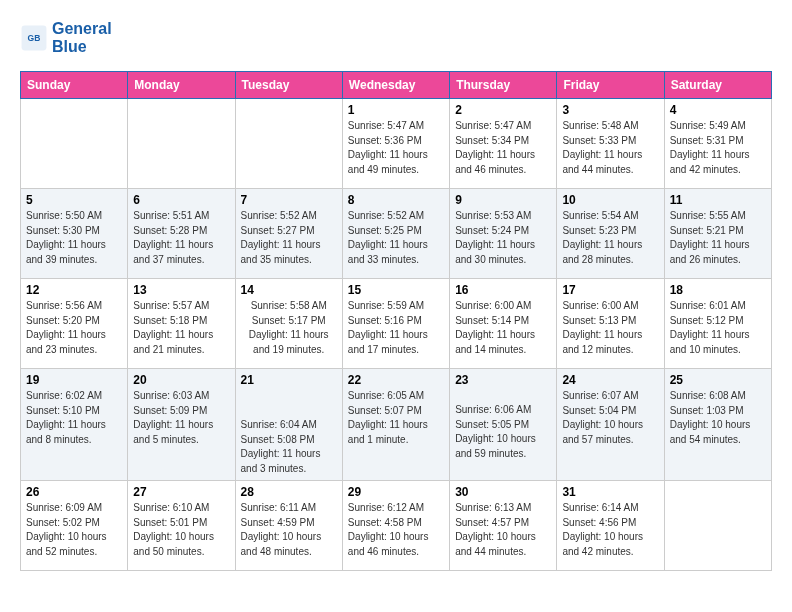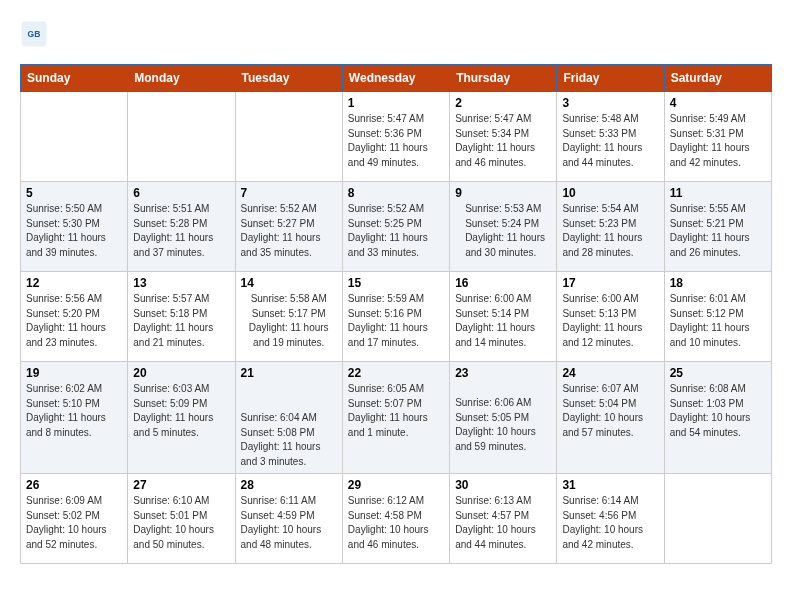--- a/index.html
+++ b/index.html
@@ -37,21 +37,21 @@
     .location {
       font-size: 14px;
       color: #555;
     }
     .calendar {
       width: 100%;
       border-collapse: collapse;
       font-size: 10.5px;
     }
     .calendar th {
-      background-color: #c2410c;
+      background-color: #ec4899;
       color: #fff;
       text-align: left;
       padding: 6px 6px;
       font-size: 12px;
       font-weight: bold;
       border: 1px solid #2a6db5;
     }
     .calendar td {
       border: 1px solid #ccc;
       vertical-align: top;
@@ -80,20 +80,24 @@
   </style>
 </head>
 <body>
 
 <div class="header">
   <div class="logo">
     <svg class="logo-icon" viewBox="0 0 36 36" xmlns="http://www.w3.org/2000/svg">
       <rect x="2" y="2" width="32" height="32" rx="4" fill="#e8f0f8"></rect>
       <text x="18" y="22" text-anchor="middle" font-size="11" font-weight="bold" fill="#1a5fa8" font-family="Arial">GB</text>
     </svg>
+    <div>
+      <div style="font-size:16px;font-weight:bold;color:#1a5fa8;line-height:1.1;">General</div>
+      <div style="font-size:16px;font-weight:bold;color:#1a5fa8;line-height:1.1;">Blue</div>
+    </div>
   </div>
   <div class="title-block">
     <div class="month-title"></div>
     <div class="location"></div>
   </div>
 </div>
 
 <table class="calendar">
   <thead>
     <tr id="header-row">
@@ -164,21 +168,21 @@
         </td>
         <td>
           <span class="day-num">8</span>
           <div class="day-info" style="white-space: pre-line;">Sunrise: 5:52 AM
 Sunset: 5:25 PM
 Daylight: 11 hours
 and 33 minutes.</div>
         </td>
         <td>
           <span class="day-num">9</span>
-          <div class="day-info" style="white-space: pre-line; margin-left: 10px;">Sunrise: 5:53 AM
+          <div class="day-info" style="white-space: pre-line;">Sunrise: 5:53 AM
 Sunset: 5:24 PM
 Daylight: 11 hours
 and 30 minutes.</div>
         </td>
         <td>
           <span class="day-num">10</span>
           <div class="day-info" style="white-space: pre-line;">Sunrise: 5:54 AM
 Sunset: 5:23 PM
 Daylight: 11 hours
 and 28 minutes.</div>

